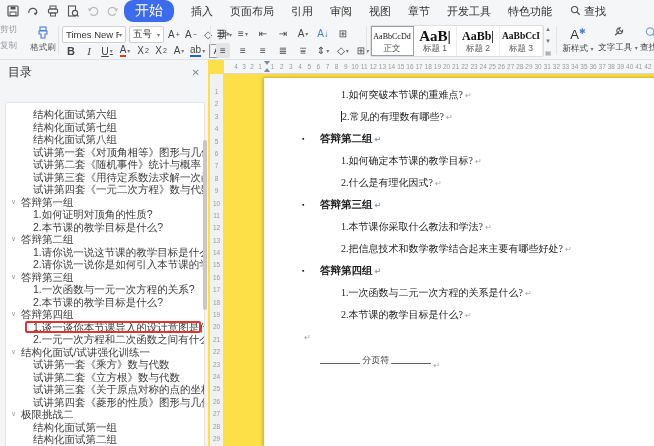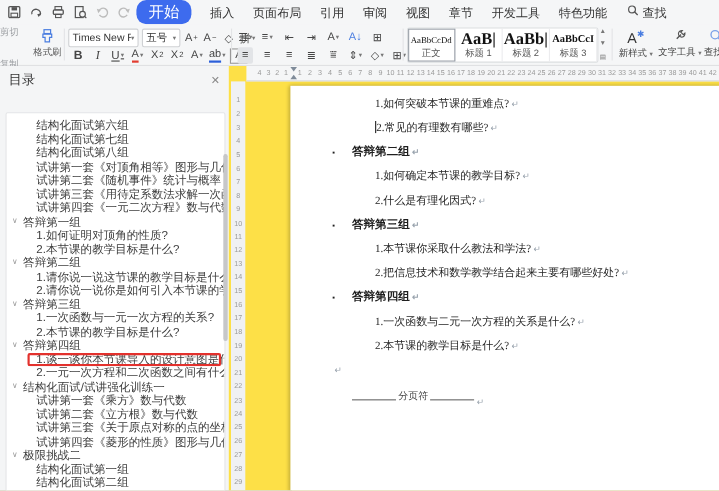--- a/index.html
+++ b/index.html
@@ -34,21 +34,21 @@
   .sup{font-size:7px;vertical-align:super;}
   .sub{font-size:7px;vertical-align:sub;}
   
   .gallery{position:absolute;left:370px;top:3px;display:flex;height:30px;background:#fff;border:1px solid #dcdee0;border-radius:2px;}
   .st-i{width:42px;display:flex;flex-direction:column;align-items:center;justify-content:center;border-right:1px solid #ececee;
         font-family:"Liberation Serif",serif;overflow:hidden;}
   .st-i.sel{outline:1px solid #9aa0a8;outline-offset:-1px;background:#fff;}
   .st-prev{line-height:13px;white-space:nowrap;color:#111;}
   .st-i:nth-child(1) .st-prev{font-size:8px;}
   .st-i:nth-child(2) .st-prev{font-size:15px;font-weight:bold;}
-  .st-i:nth-child(3) .st-prev{font-size:15px;font-weight:bold;}
+  .st-i:nth-child(3) .st-prev{font-size:12px;font-weight:bold;}
   .st-i:nth-child(4) .st-prev{font-size:9.5px;font-weight:bold;}
   .st-lbl{font-family:"Liberation Sans",sans-serif;font-size:8.5px;color:#555;line-height:10px;}
   .gal-arr{position:absolute;left:543px;top:3px;width:10px;height:30px;display:flex;flex-direction:column;
            align-items:center;justify-content:space-between;padding:1px 0;font-size:6px;color:#777;}
   .bigbtn{display:flex;flex-direction:column;align-items:center;justify-content:center;font-size:8.5px;color:#444;
           width:40px;height:32px;gap:1px;white-space:nowrap;}
   
   .content{position:absolute;left:0;top:60px;right:0;bottom:0;}
   .sidebar{position:absolute;left:0;top:0;width:208px;bottom:0;background:#f4f5f6;}
   .sb-head{position:absolute;left:8px;right:8px;top:4px;display:flex;justify-content:space-between;align-items:center;
@@ -162,21 +162,21 @@
             <circle cx="5" cy="5" r="3.4" fill="none" stroke="#555" stroke-width="1.2"></circle>
             <line x1="7.6" y1="7.6" x2="10.6" y2="10.6" stroke="#555" stroke-width="1.3"></line>
           </svg>
       </span>
       <span>查找</span>
     </div>
   </div>
 
   <div class="toolbar">
 
-    <div class="tb-abs" style="left:0;top:3px;flex-direction:column;align-items:flex-start;gap:20px;">
+    <div class="tb-abs" style="left:0;top:3px;flex-direction:column;align-items:flex-start;gap:7px;">
       <div class="minilbl"><span>剪切</span></div>
       <div class="minilbl"><span>复制</span></div>
     </div>
     <div class="tb-abs" style="left:28px;top:3px;">
       <div class="fpaint">
         <span>
           <svg width="16" height="15" viewBox="0 0 16 15">
               <path d="M4 6 L12 6 12 9 10 9 10 13 6 13 6 9 4 9 z" fill="none" stroke="#4a7de0" stroke-width="1.1"></path>
               <rect x="5" y="2" width="6" height="3.5" fill="none" stroke="#4a7de0" stroke-width="1.1"></rect>
             </svg>

